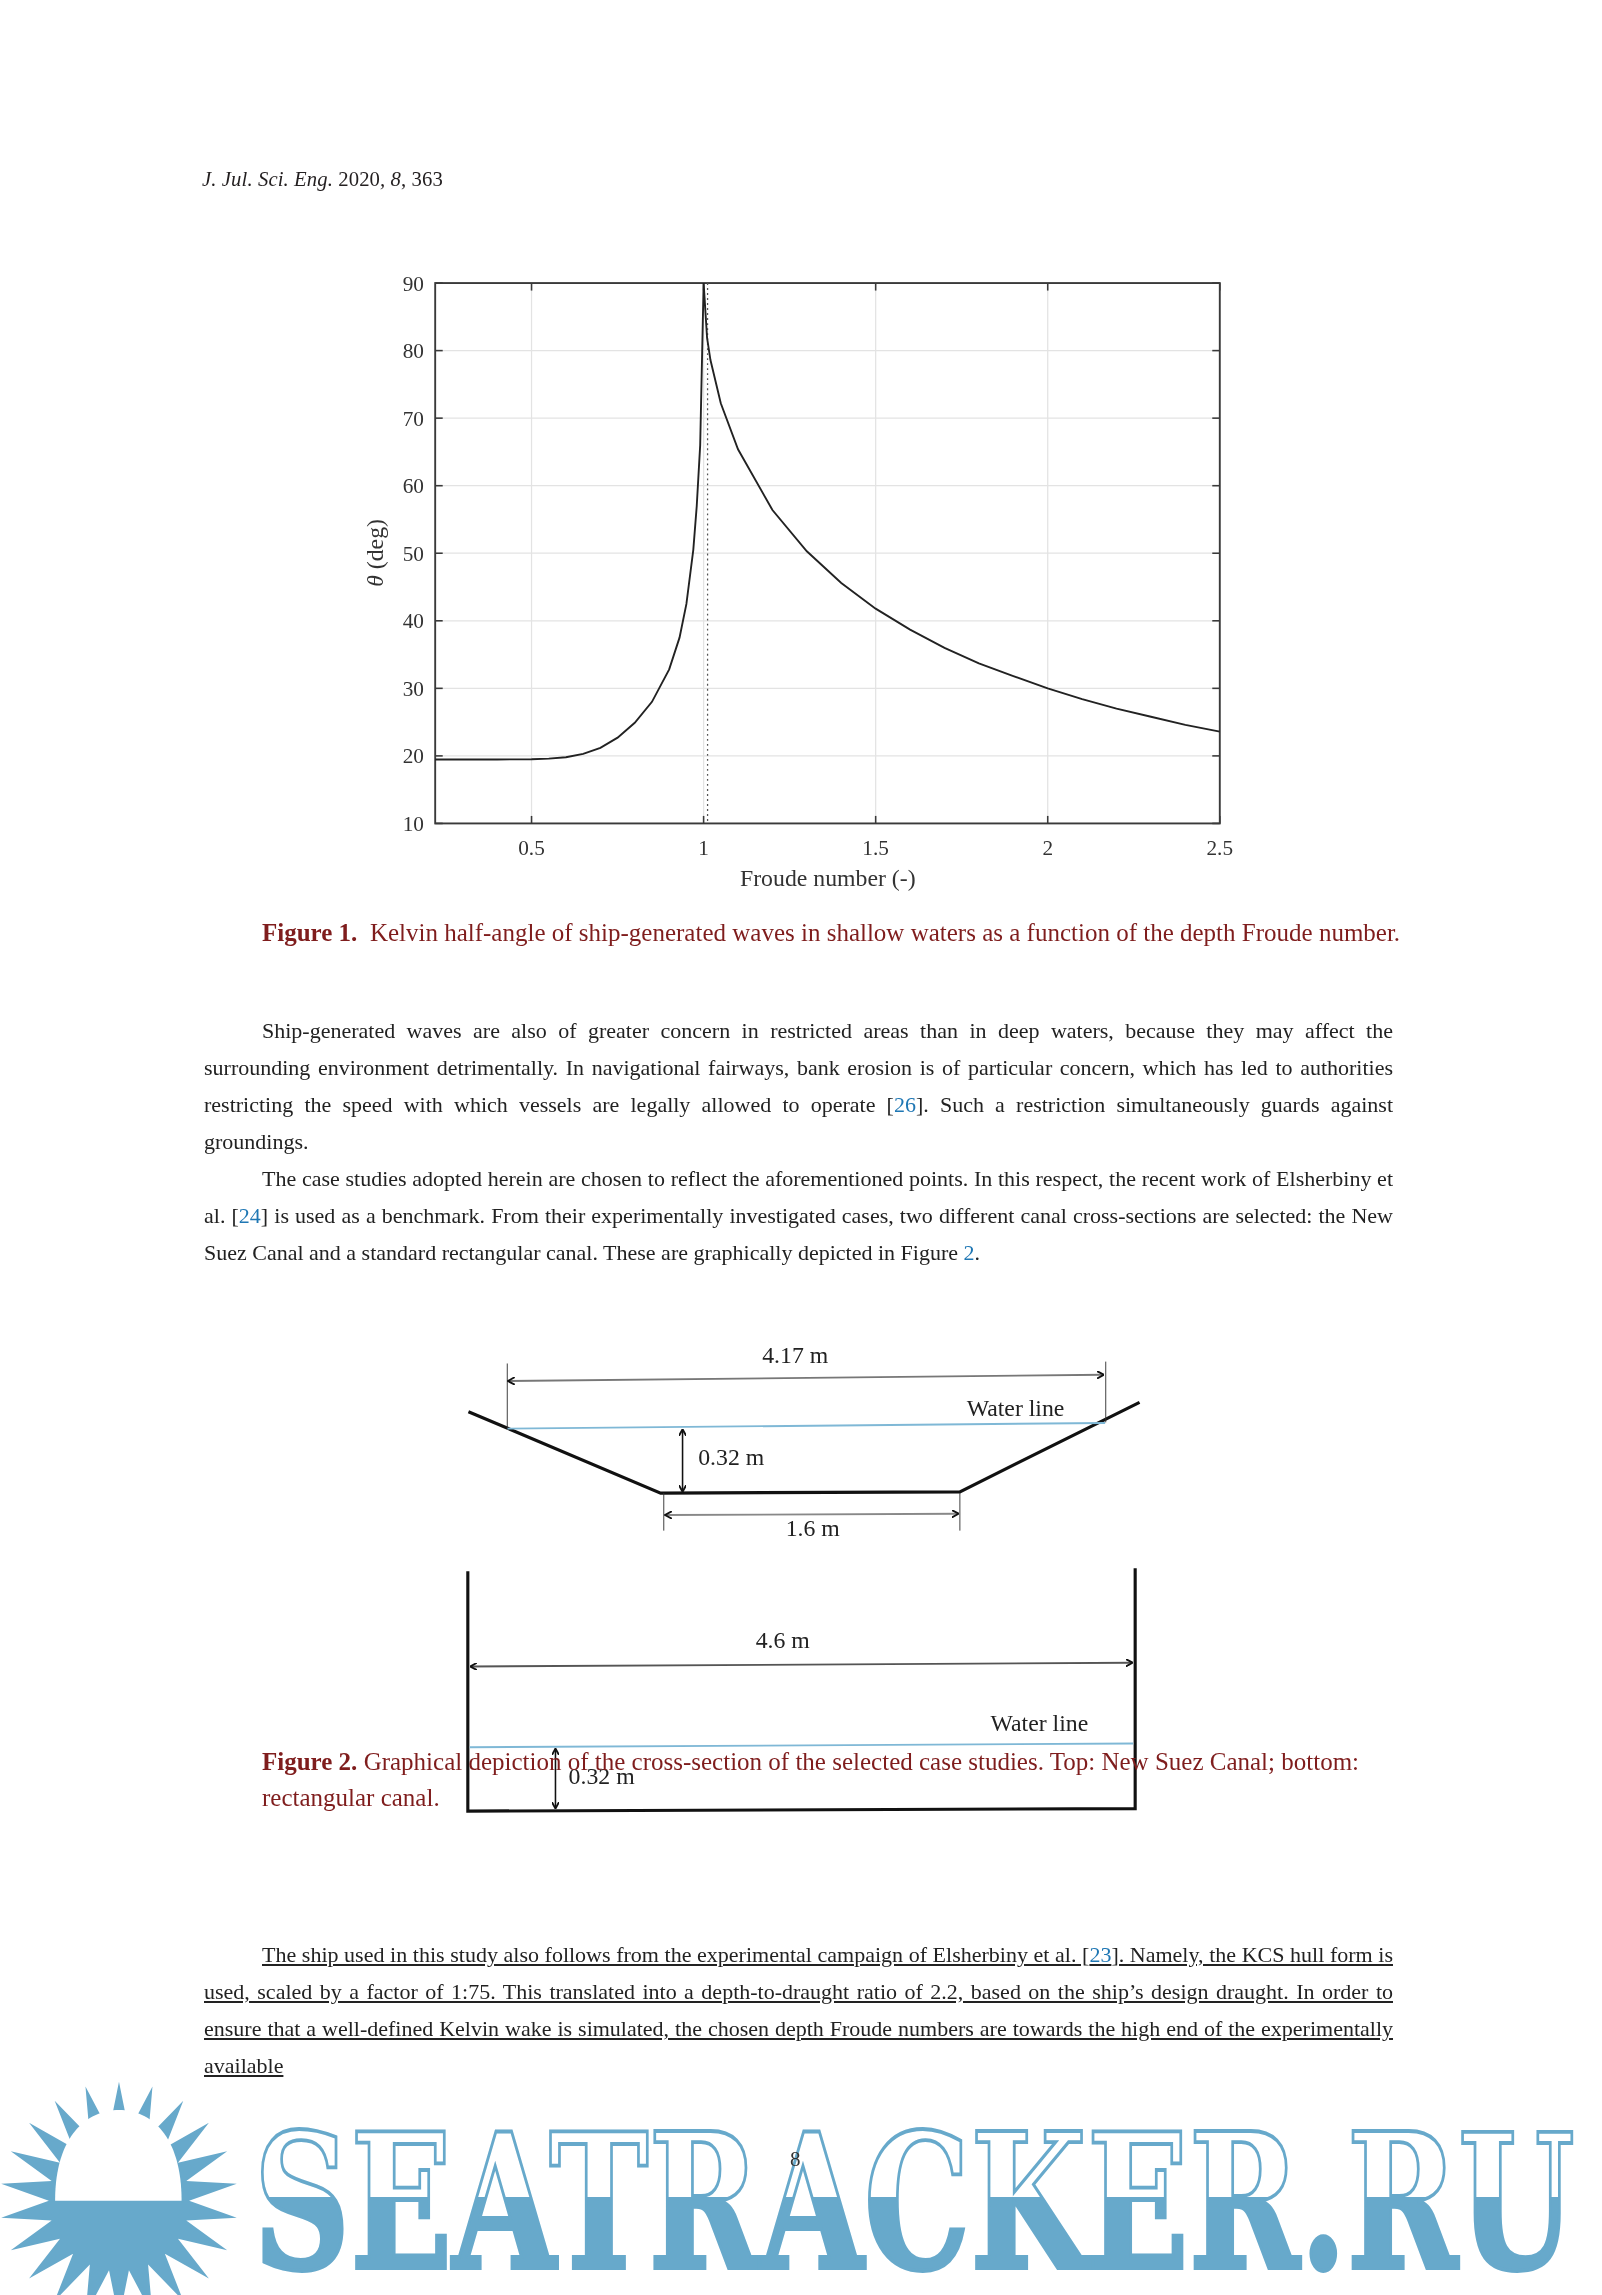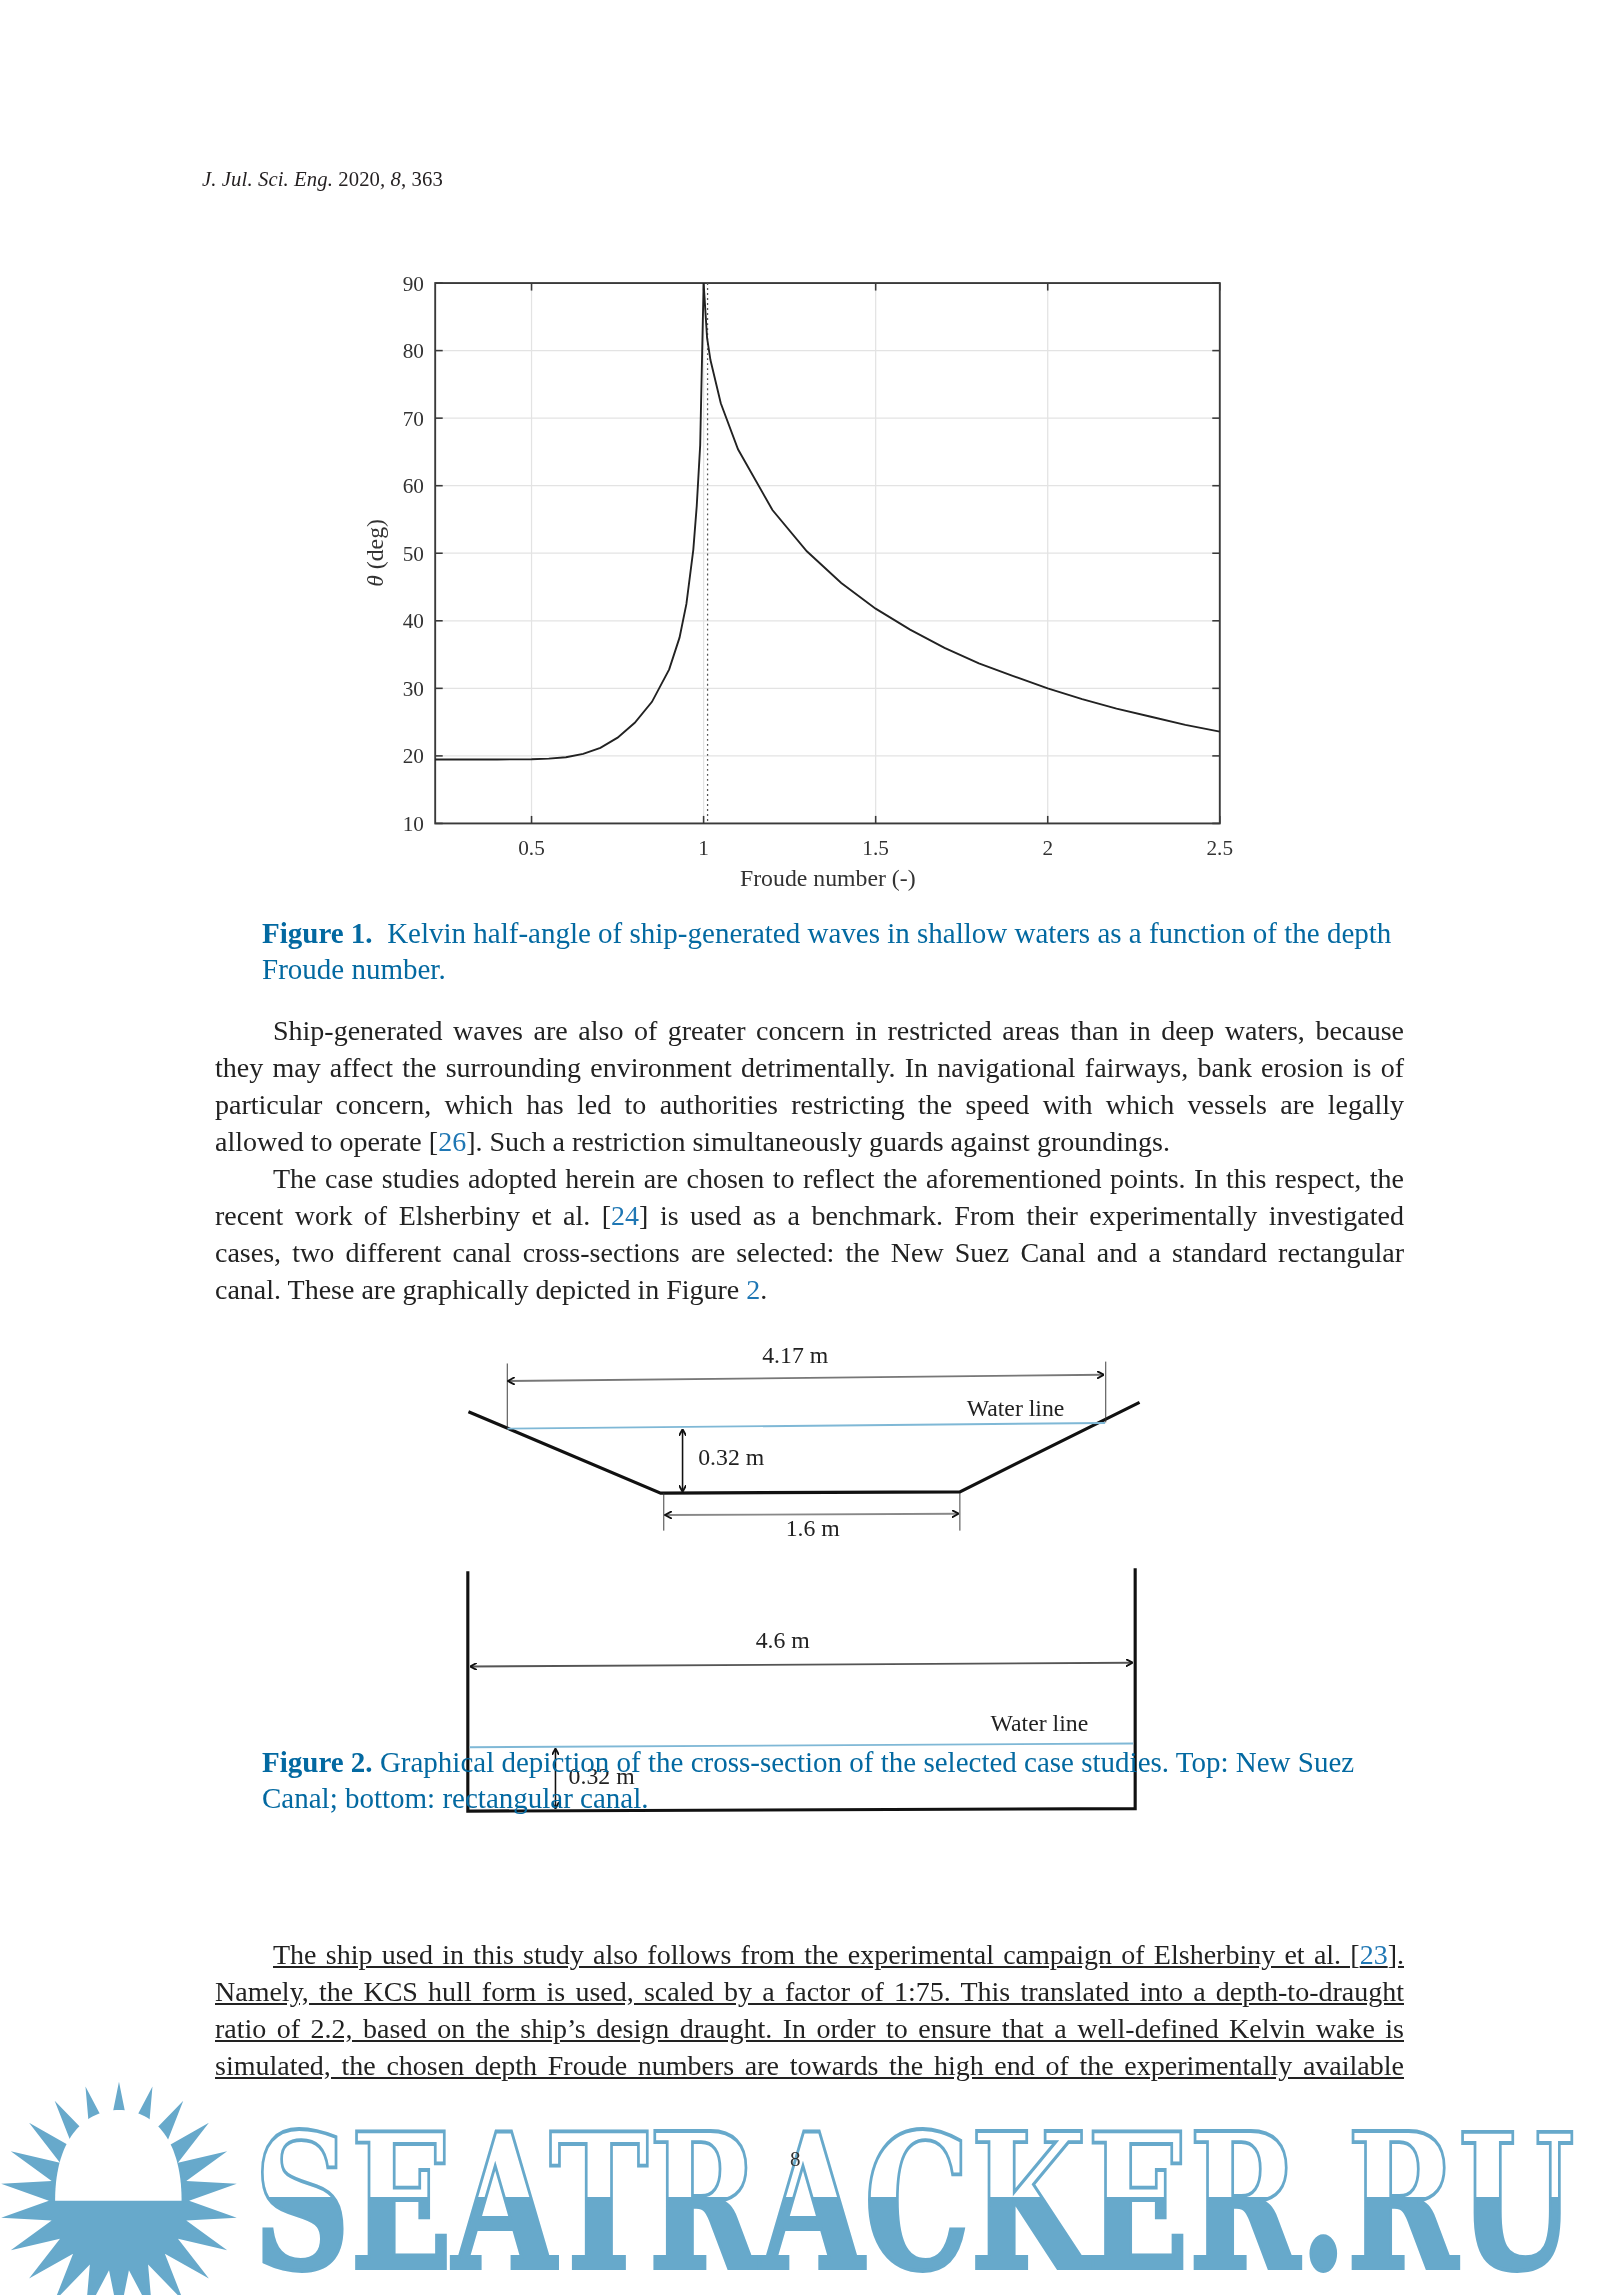--- a/index.html
+++ b/index.html
@@ -3,23 +3,23 @@
 <meta charset="utf-8">
 <style>
   html, body { margin: 0; padding: 0; background: #ffffff; }
   body { width: 1603px; height: 2295px; position: relative; overflow: hidden;
          font-family: "Liberation Serif", "DejaVu Serif", serif; color: #231f20; }
   .abs { position: absolute; }
   .header { left: 202px; top: 168px; font-size: 20.7px; font-style: italic; letter-spacing: 0.1px; }
   .header b { font-style: normal; font-weight: normal; }
   .header .vol { font-style: italic; }
   .header .num { font-style: normal; }
-  .caption { left: 262px; width: 1139px; font-size: 29px; line-height: 36px; color: #0369a1; font-family: Liberation Serif, serif; }
+  .caption { left: 262px; width: 1139px; font-size: 25px; line-height: 36px; color: #7f1d1d; font-family: Liberation Serif, serif; }
   .caption b { font-weight: bold; }
-  .para { left: 215px; width: 1189px; font-size: 28px; line-height: 37px; text-align: justify; color: #222; }
+  .para { left: 204px; width: 1189px; font-size: 22px; line-height: 37px; text-align: justify; color: #222; }
   .para p { margin: 0; text-indent: 58px; text-align: justify; }
   .para .last { text-align-last: left; }
   .ref { color: #1f77b4; }
   svg text { font-family: "Liberation Serif", "DejaVu Serif", serif; }
   .pagenum { left: 790px; top: 2147px; font-size: 21px; color: #333; z-index: 5; }
 </style>
 </head>
 <body>
 
 <div class="abs header">

